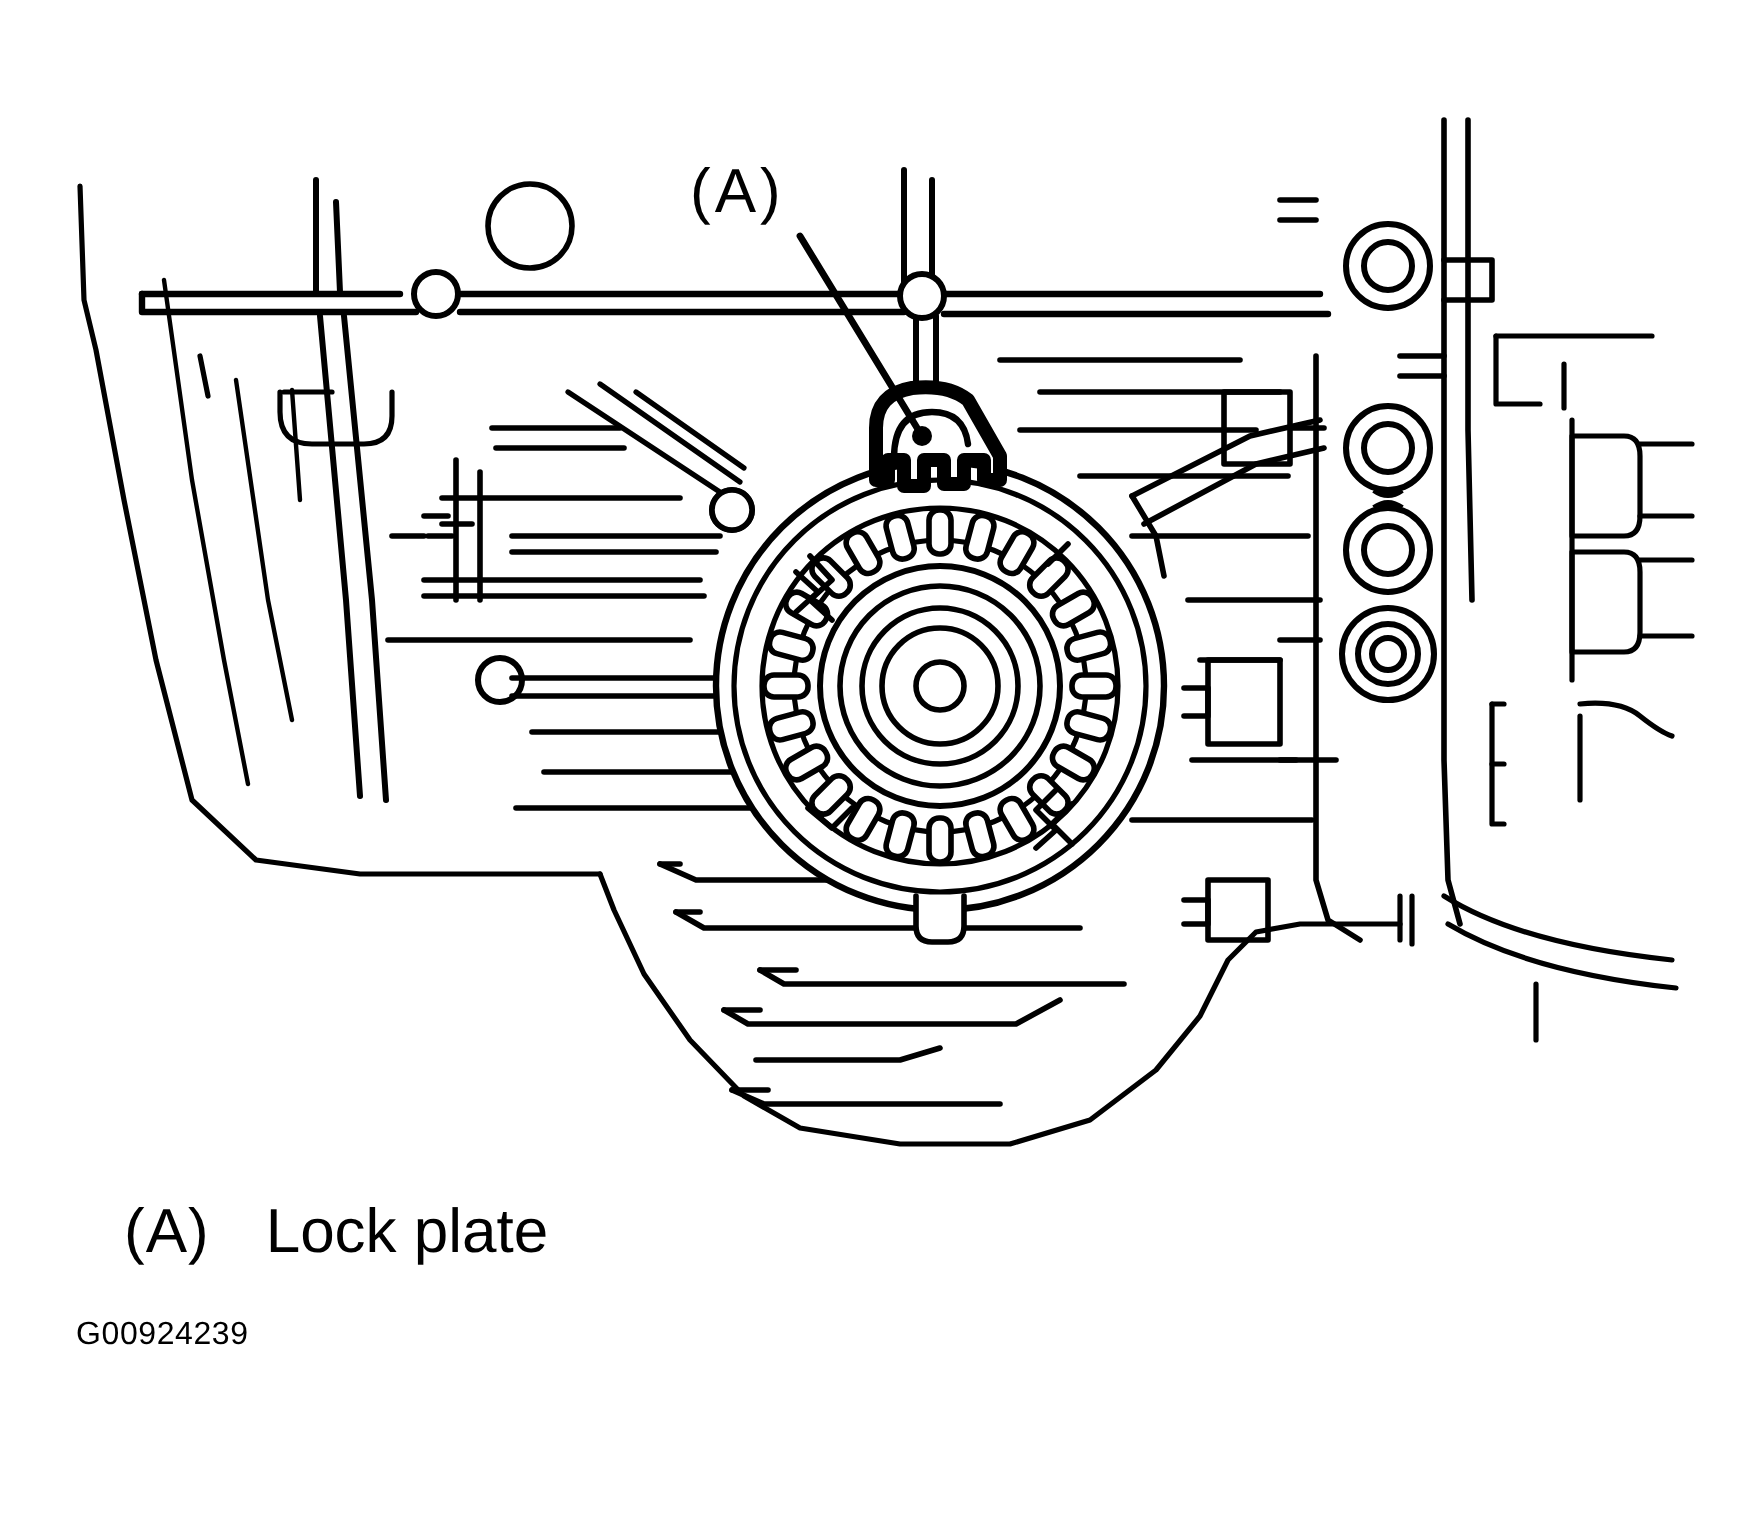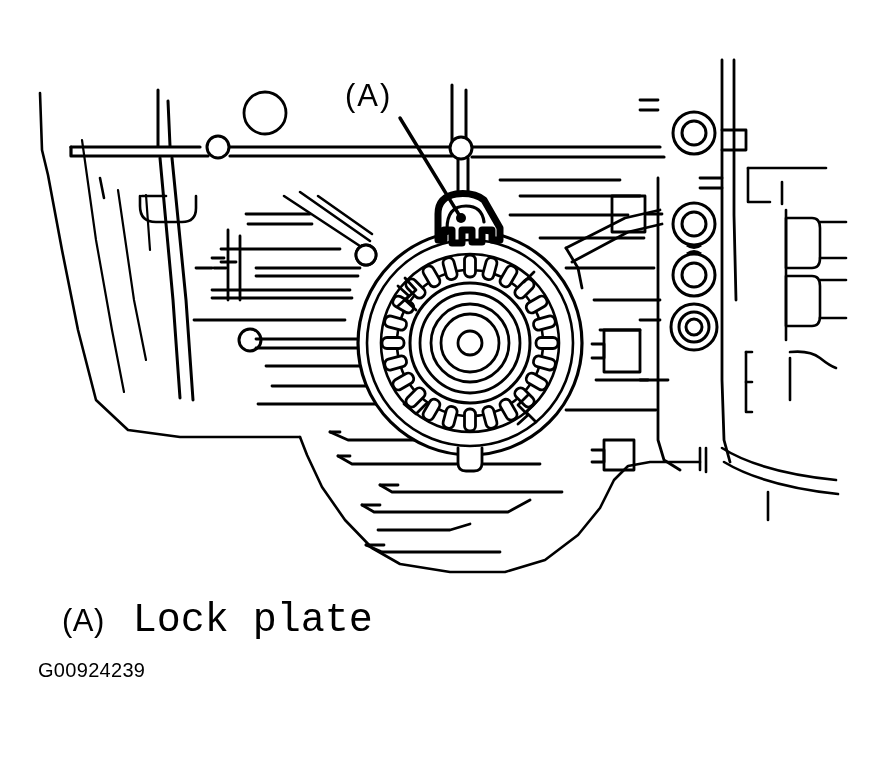--- a/index.html
+++ b/index.html
@@ -19,28 +19,27 @@
     left:62px; top:598px;
     display:flex;
     align-items:baseline;
     white-space:nowrap;
   }
   .caption-key{
     font-size:31px;
     letter-spacing:0.5px;
   }
   .caption-text{
-    font-size:40px;
+    font-size:31px;
     margin-left:28px;
-    font-family:Liberation Mono, monospace;
   }
   .figure-id{
     position:absolute;
     left:38px; top:659px;
-    font-size:20px;
+    font-size:16px;
     letter-spacing:0.3px;
   }
 </style>
 </head>
 <body>
 
 <div id="figure-root">
 
   <svg id="diagram" viewBox="0 0 872 760" shape-rendering="geometricPrecision">
 

